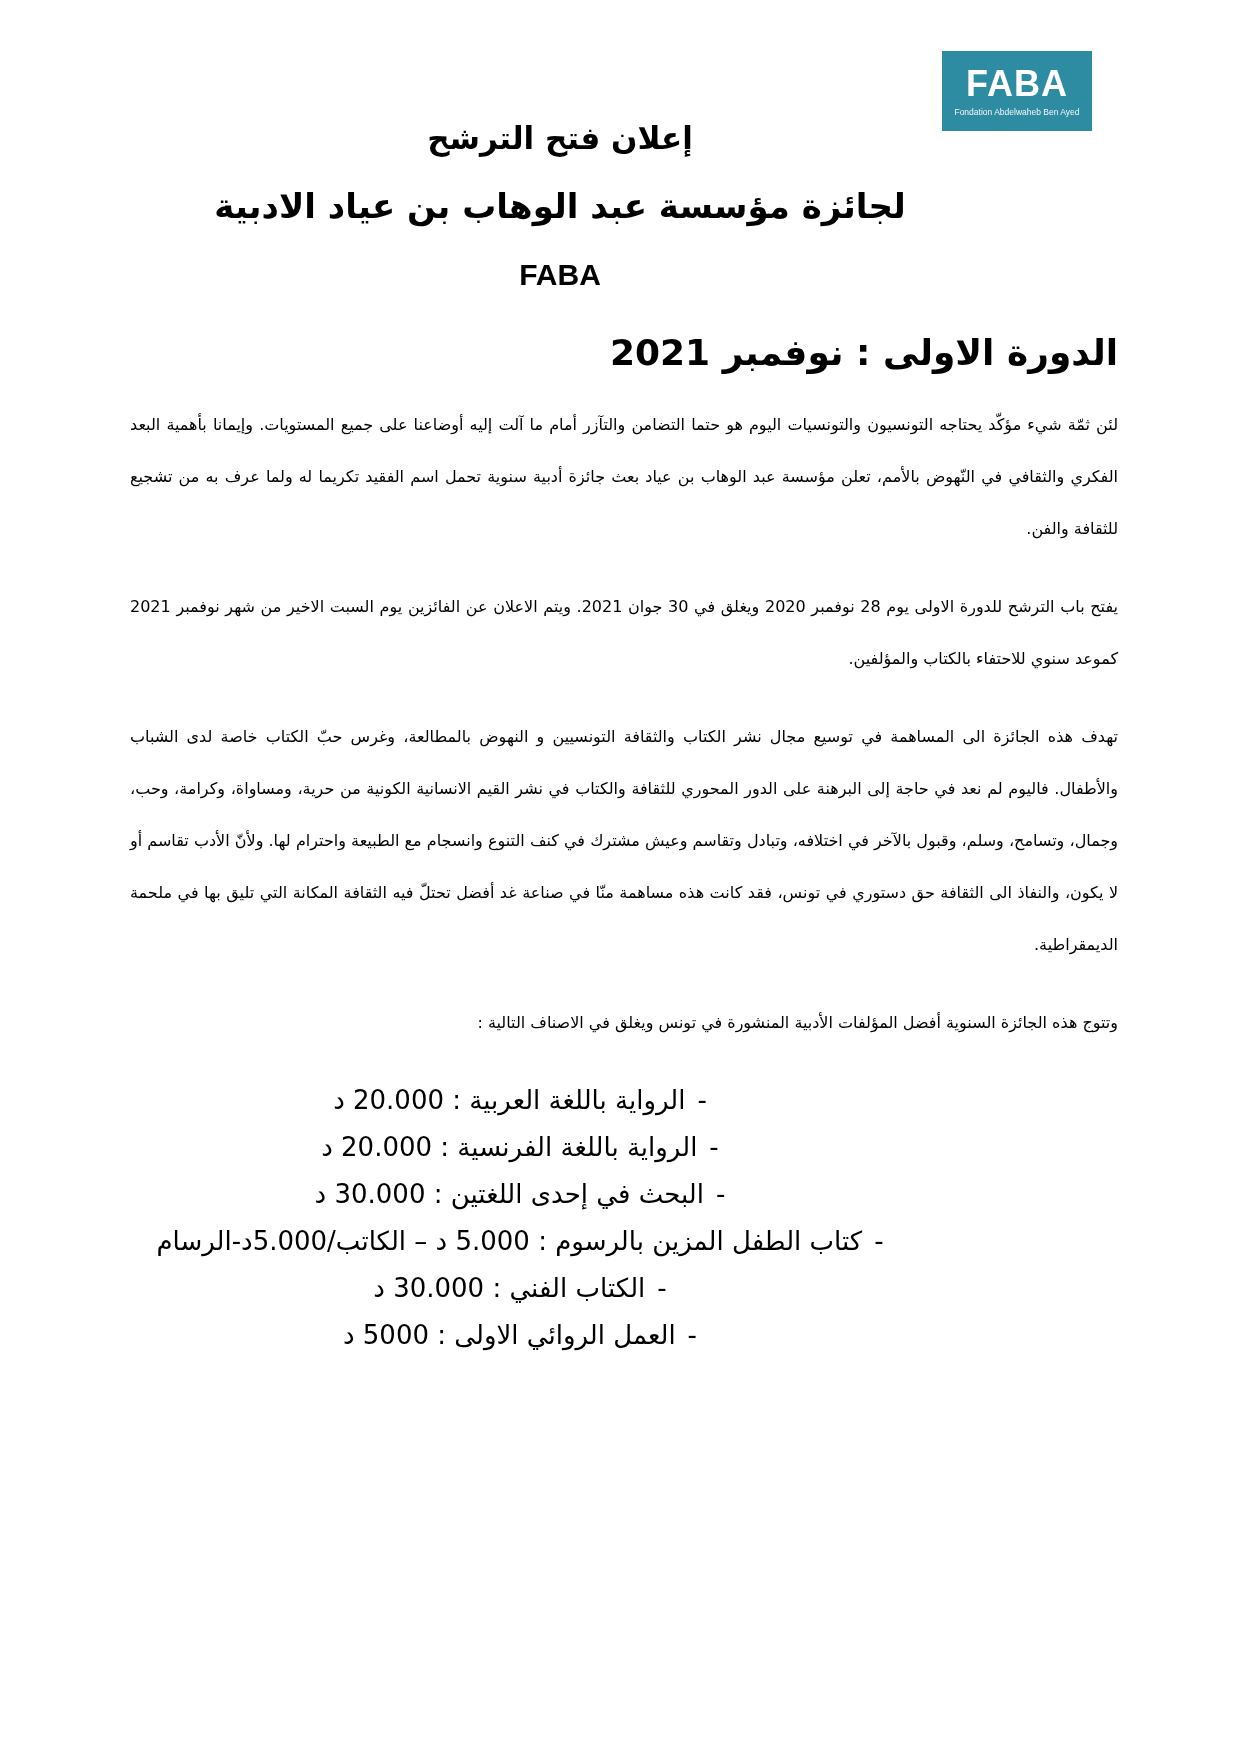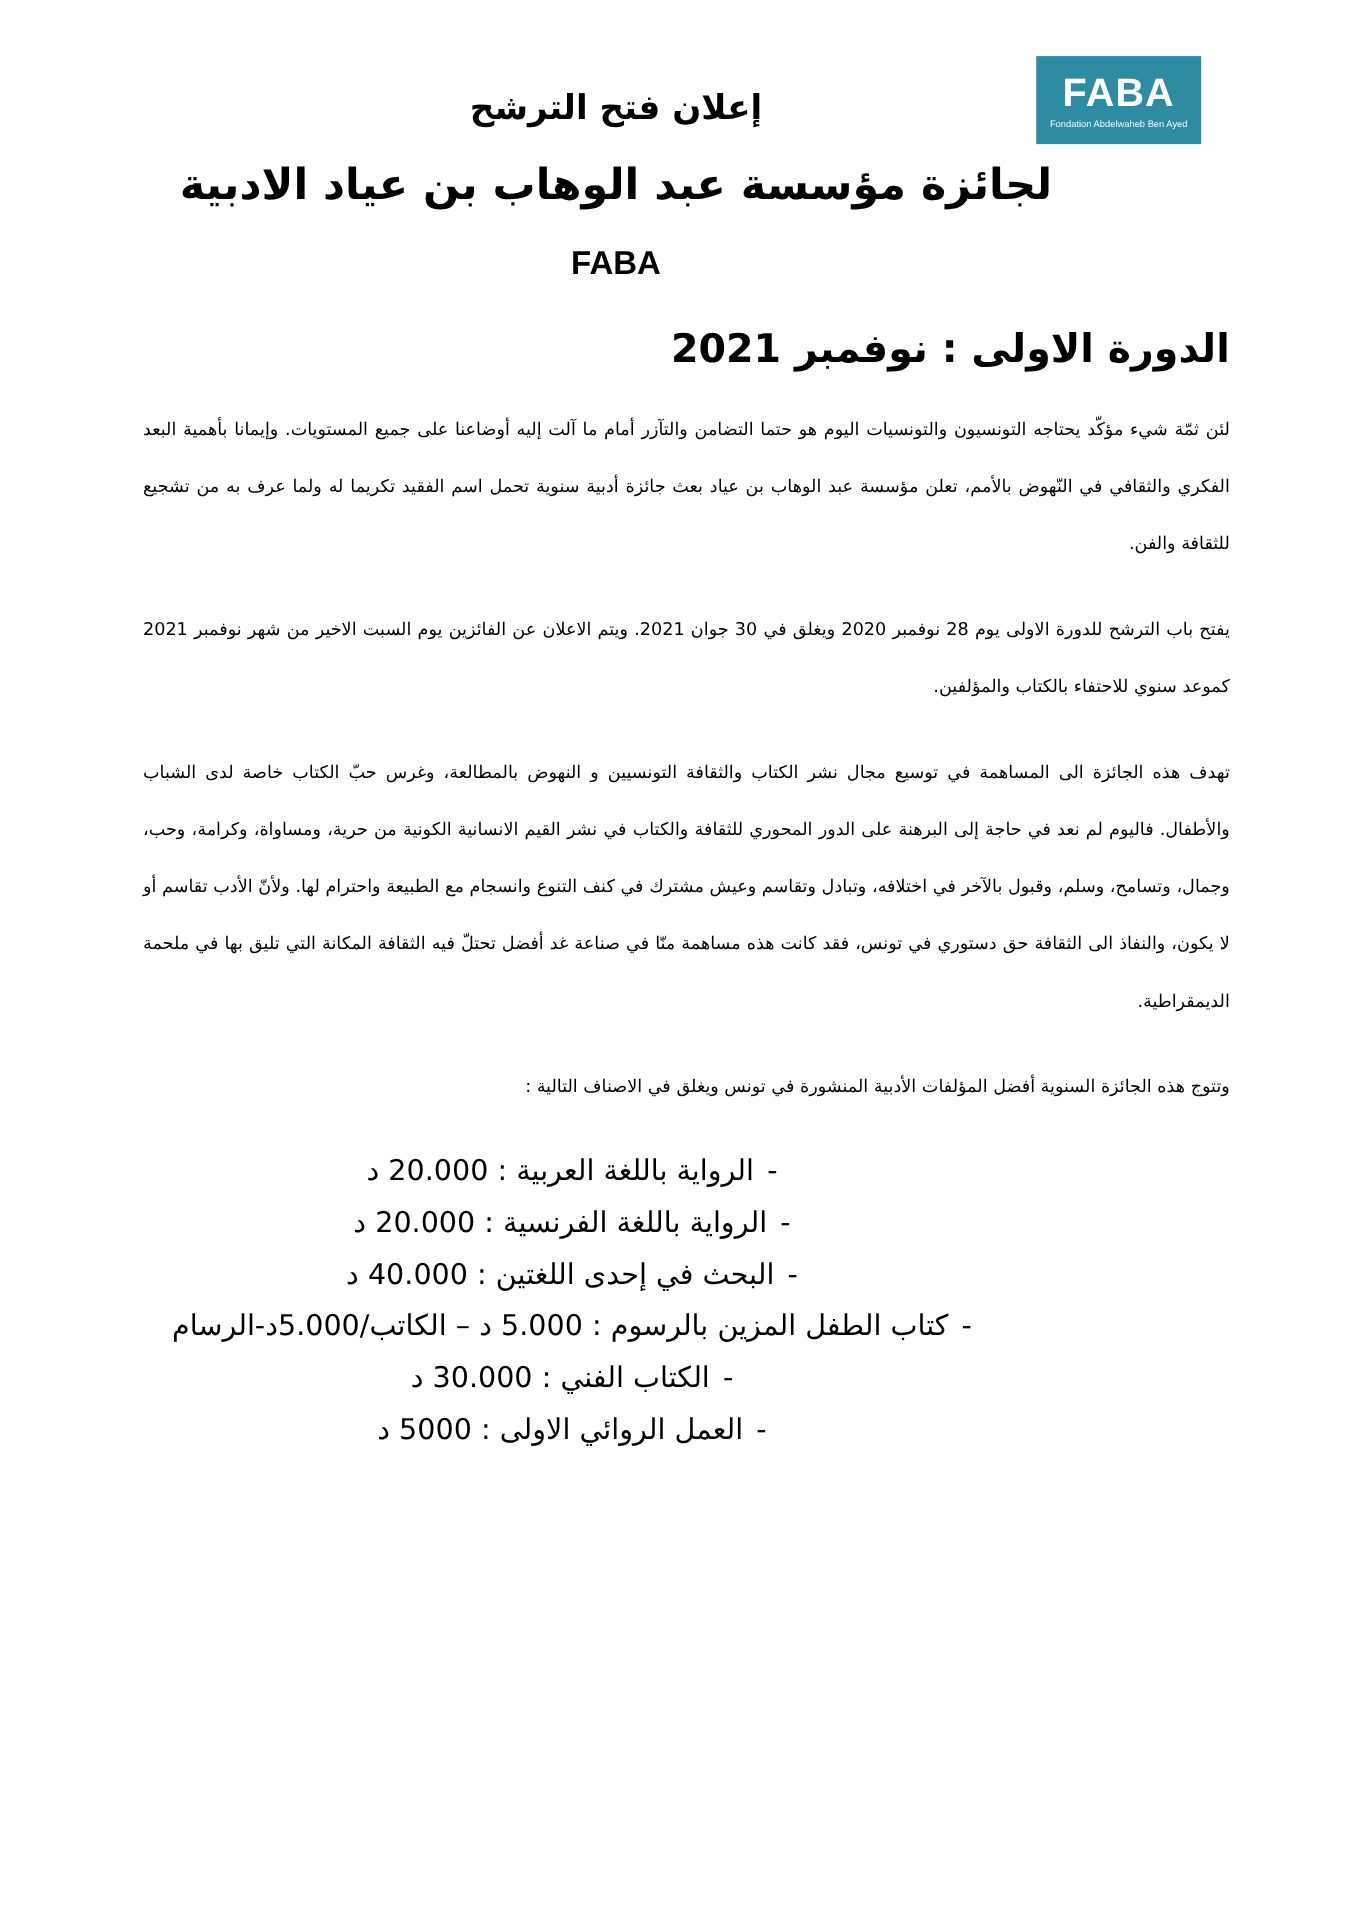--- a/index.html
+++ b/index.html
@@ -19,26 +19,26 @@
     background:var(--logo-bg,#2d8ca1);
     color:#fff;
     display:flex; flex-direction:column; align-items:center; justify-content:center;
     font-family:"Liberation Sans", sans-serif;
   }
   .logo-text { font-size:36px; font-weight:bold; line-height:1; letter-spacing:1px; }
   .logo-sub  { font-size:8.5px; margin-top:5px; white-space:nowrap; opacity:.95; }
 
   
   .header {
-    padding-top:80px;
+    padding-top:120px;
     width:860px; margin-left:130px;
     text-align:center; direction:rtl;
   }
   .doc-title    { font-size:31px; font-weight:bold; margin:0 0 30px 0; }
-  .doc-subtitle { font-size:39px; font-weight:bold; margin:0 0 32px 0; }
+  .doc-subtitle { font-size:34px; font-weight:bold; margin:0 0 32px 0; }
   .doc-acronym  { font-size:30px; font-weight:bold; margin:0;
                   font-family:"Liberation Sans", sans-serif; direction:ltr; }
 
   
   .session {
     margin:40px 123px 0 130px;
     direction:rtl; text-align:right;
     font-size:36px; font-weight:bold;
   }
 
@@ -88,21 +88,21 @@
   </div>
 
   <div class="prize-list">
     <div class="prize-item">
       <span class="dash">-</span><span>الرواية باللغة العربية : 20.000 د</span>
     </div>
     <div class="prize-item">
       <span class="dash">-</span><span>الرواية باللغة الفرنسية : 20.000 د</span>
     </div>
     <div class="prize-item">
-      <span class="dash">-</span><span>البحث في إحدى اللغتين : 40.000 د</span>
+      <span class="dash">-</span><span>البحث في إحدى اللغتين : 30.000 د</span>
     </div>
     <div class="prize-item">
       <span class="dash">-</span><span>كتاب الطفل المزين بالرسوم : 5.000 د – الكاتب/5.000د-الرسام</span>
     </div>
     <div class="prize-item">
       <span class="dash">-</span><span>الكتاب الفني : 30.000 د</span>
     </div>
     <div class="prize-item">
       <span class="dash">-</span><span>العمل الروائي الاولى : 5000 د</span>
     </div>

